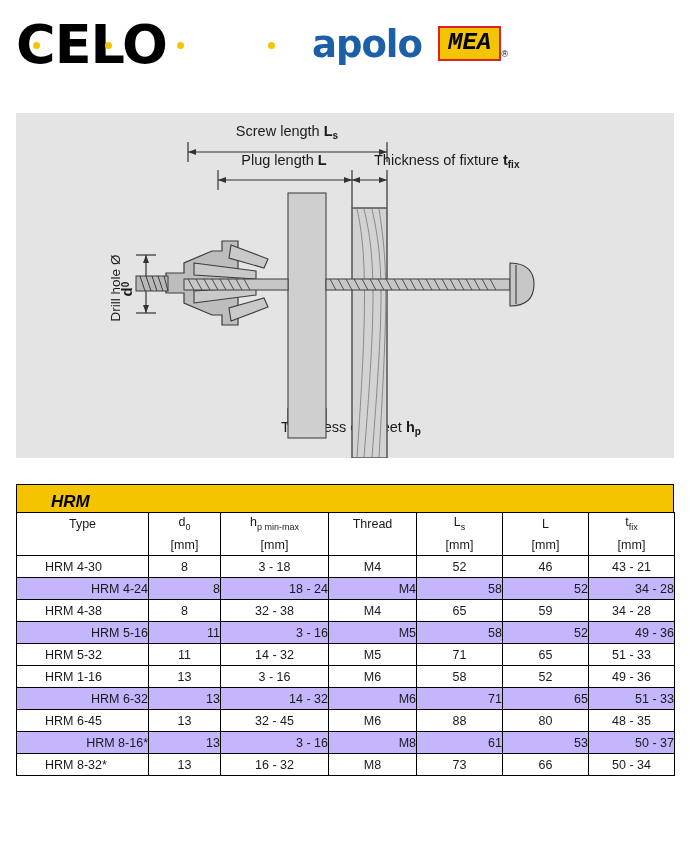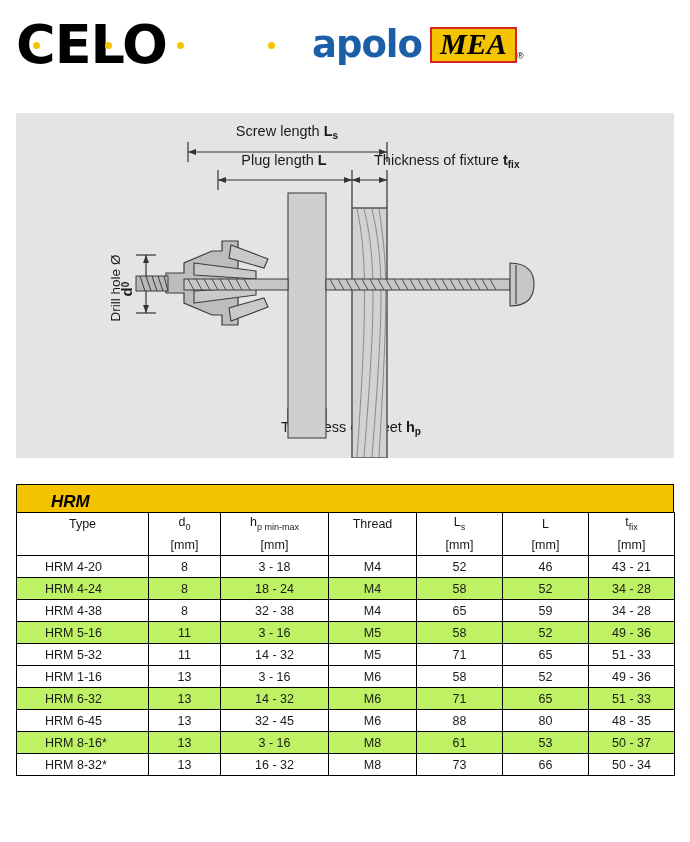--- a/index.html
+++ b/index.html
@@ -49,42 +49,42 @@
   .dot1 { left: 17px; }
   .dot2 { left: 89px; }
   .dot3 { left: 161px; }
   .dot4 { left: 252px; }
 
   .apolo-wrap {
     position: absolute;
     left: 312px;
     top: 26px;
     display: flex;
-    align-items: flex-end;
-    gap: 8px;
+    align-items: flex-start;
+    gap: 16px;
   }
   .apolo-text {
     font-family: "DejaVu Sans", sans-serif;
     font-weight: bold;
     font-size: 37px;
     line-height: 37px;
     color: #1b5fa8;
     letter-spacing: -1px;
   }
   .mea-box {
     background: #f5c400;
     border: 2px solid #d8232a;
     padding: 2px 8px 3px 8px;
     position: relative;
   }
   .mea-text {
-    font-family: Liberation Serif, serif;
+    font-family: Liberation Mono, monospace;
     font-weight: bold;
     font-style: italic;
-    font-size: 30px;
+    font-size: 24px;
     line-height: 26px;
     color: #000000;
   }
   .mea-reg {
     position: absolute;
     right: -9px;
     bottom: 0px;
     font-size: 9px;
     color: #000;
   }
@@ -143,21 +143,22 @@
   .hdr-row td {
     height: 21px;
     border-bottom: none;
     margin-top: 40px;
   }
   .unit-row td {
     height: 21px;
     border-top: none;
   }
   tbody tr.alt td {
-    background: #bef264;
+    background: #c4b5fd;
+    text-align: right;
   }
   td.col-type {
     text-align: left;
     padding-left: 28px;
   }
   .sub { font-size: 9px; vertical-align: sub; }
 </style>
 </head>
 <body>
 
@@ -360,21 +361,21 @@
         <td>[mm]</td>
         <td>[mm]</td>
         <td></td>
         <td>[mm]</td>
         <td>[mm]</td>
         <td>[mm]</td>
       </tr>
     </thead>
     <tbody id="table-body">
         <tr>
-          <td class="col-type">HRM 4-20</td>
+          <td class="col-type">HRM 4-30</td>
           <td>8</td>
           <td>3 - 18</td>
           <td>M4</td>
           <td>52</td>
           <td>46</td>
           <td>43 - 21</td>
         </tr>
         <tr class="alt">
           <td class="col-type">HRM 4-24</td>
           <td>8</td>

